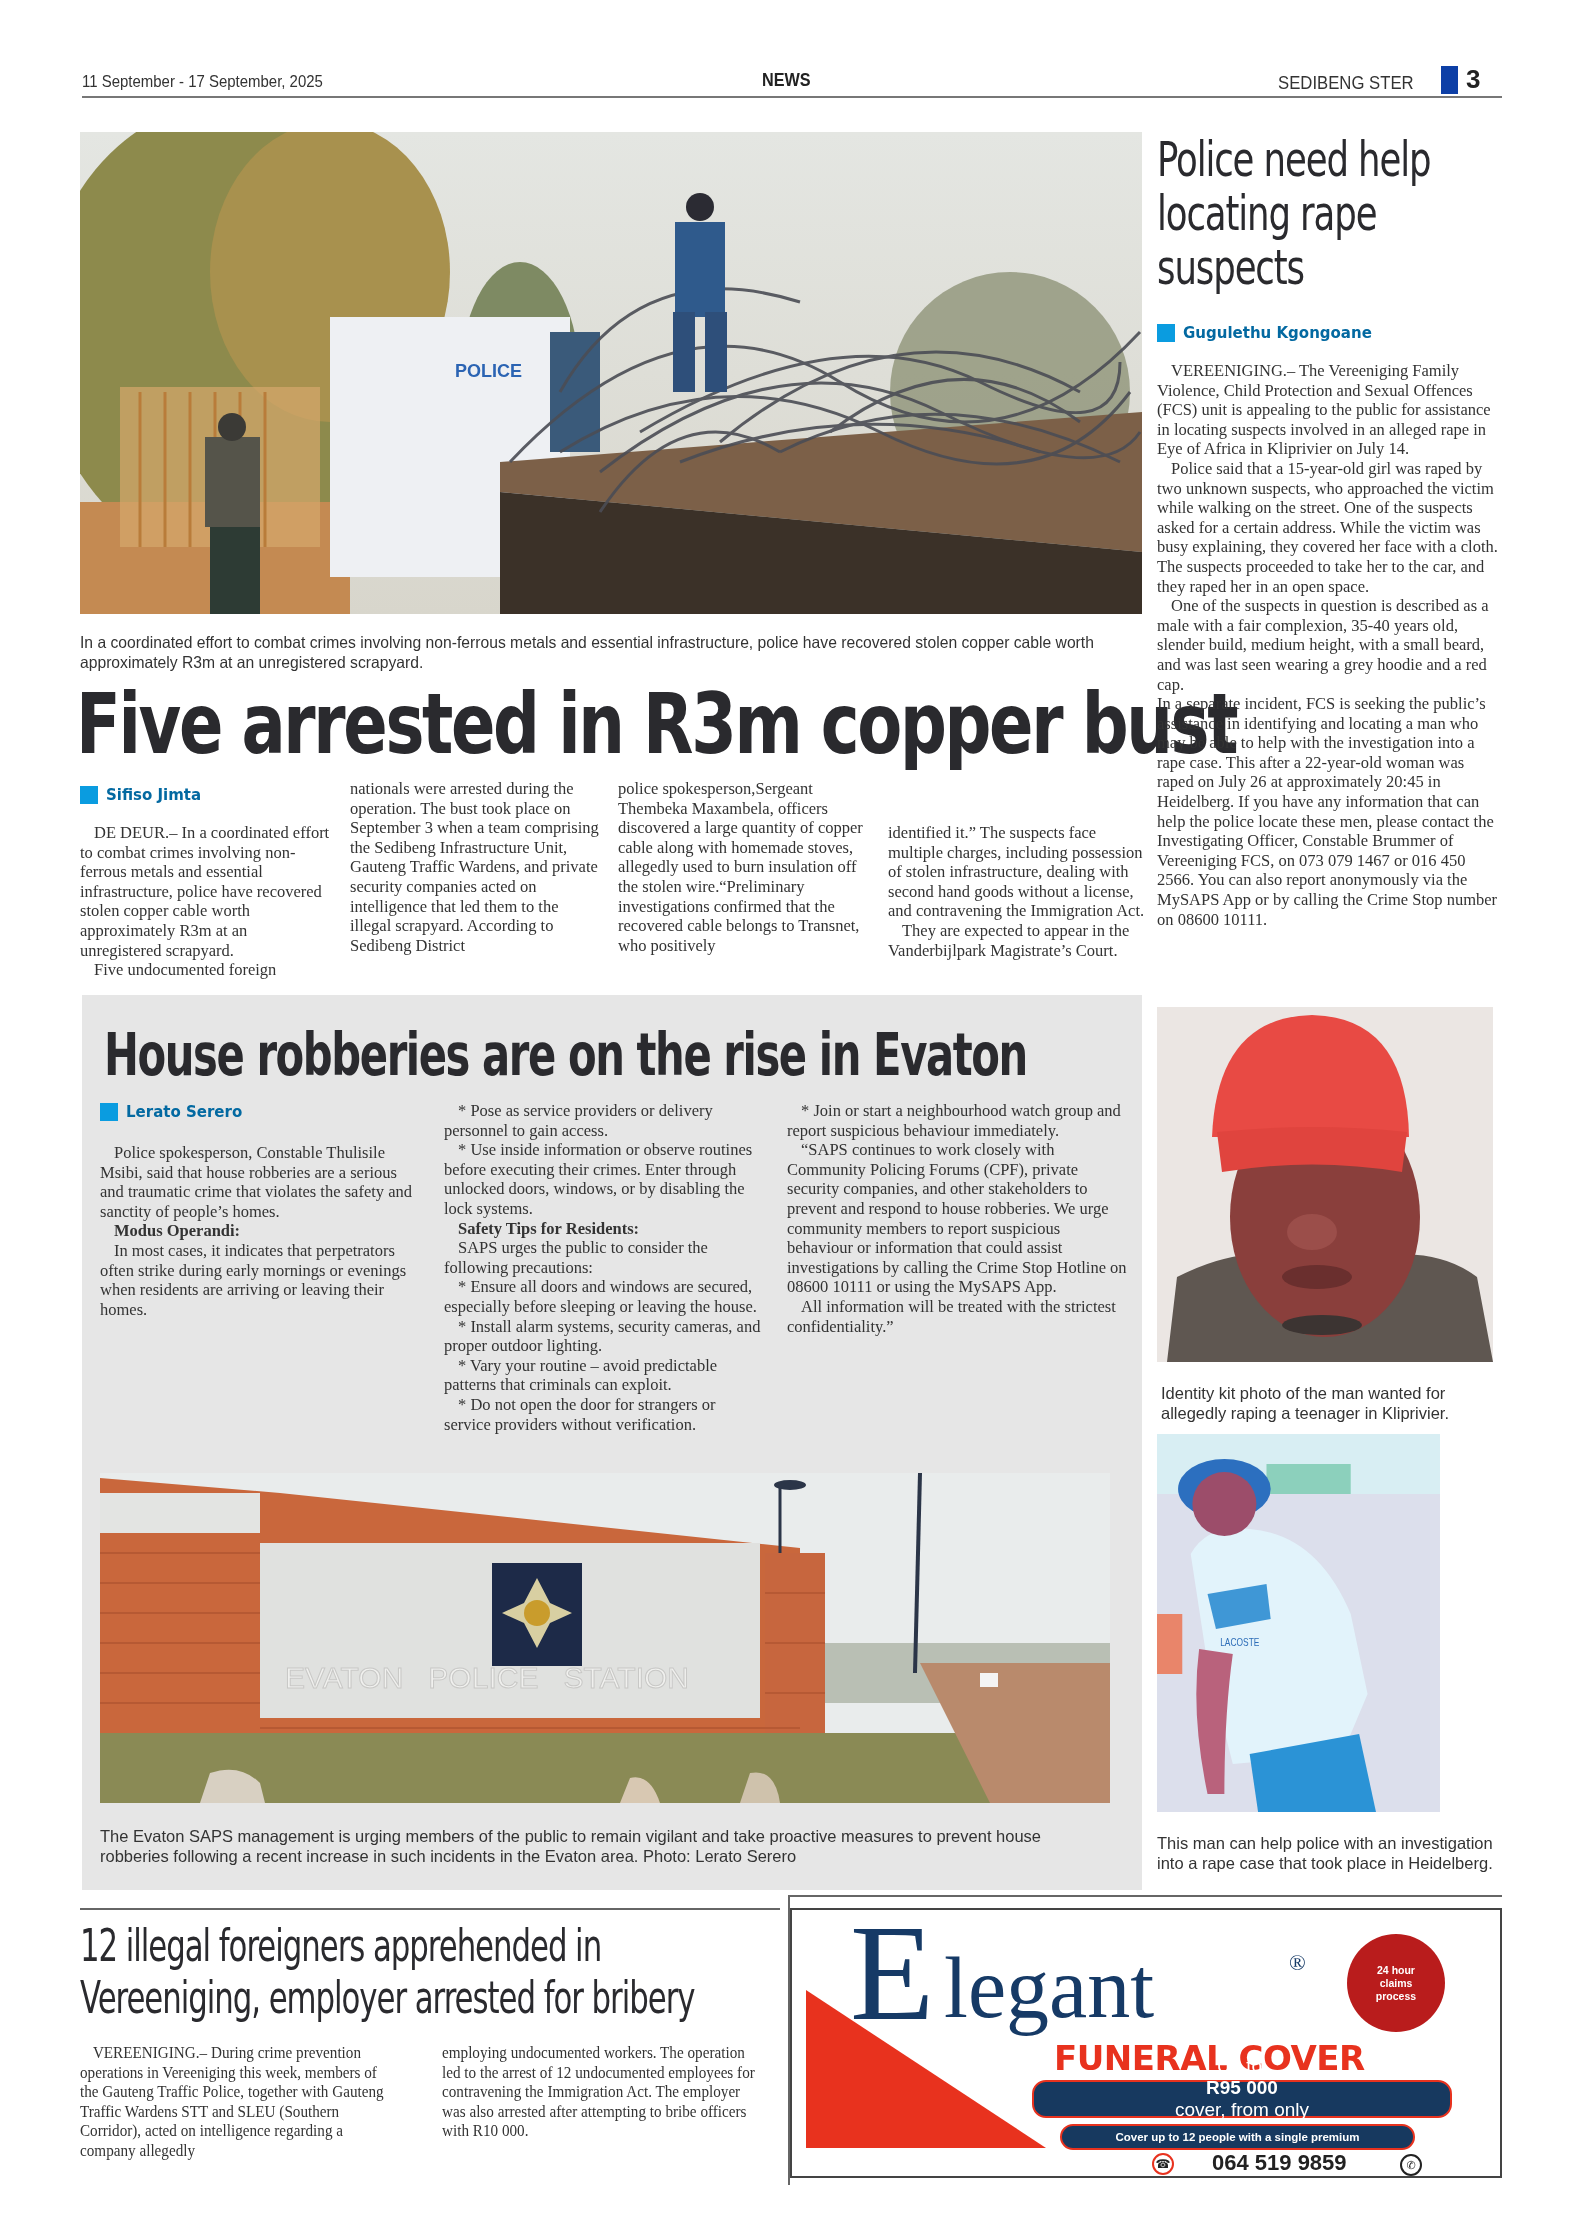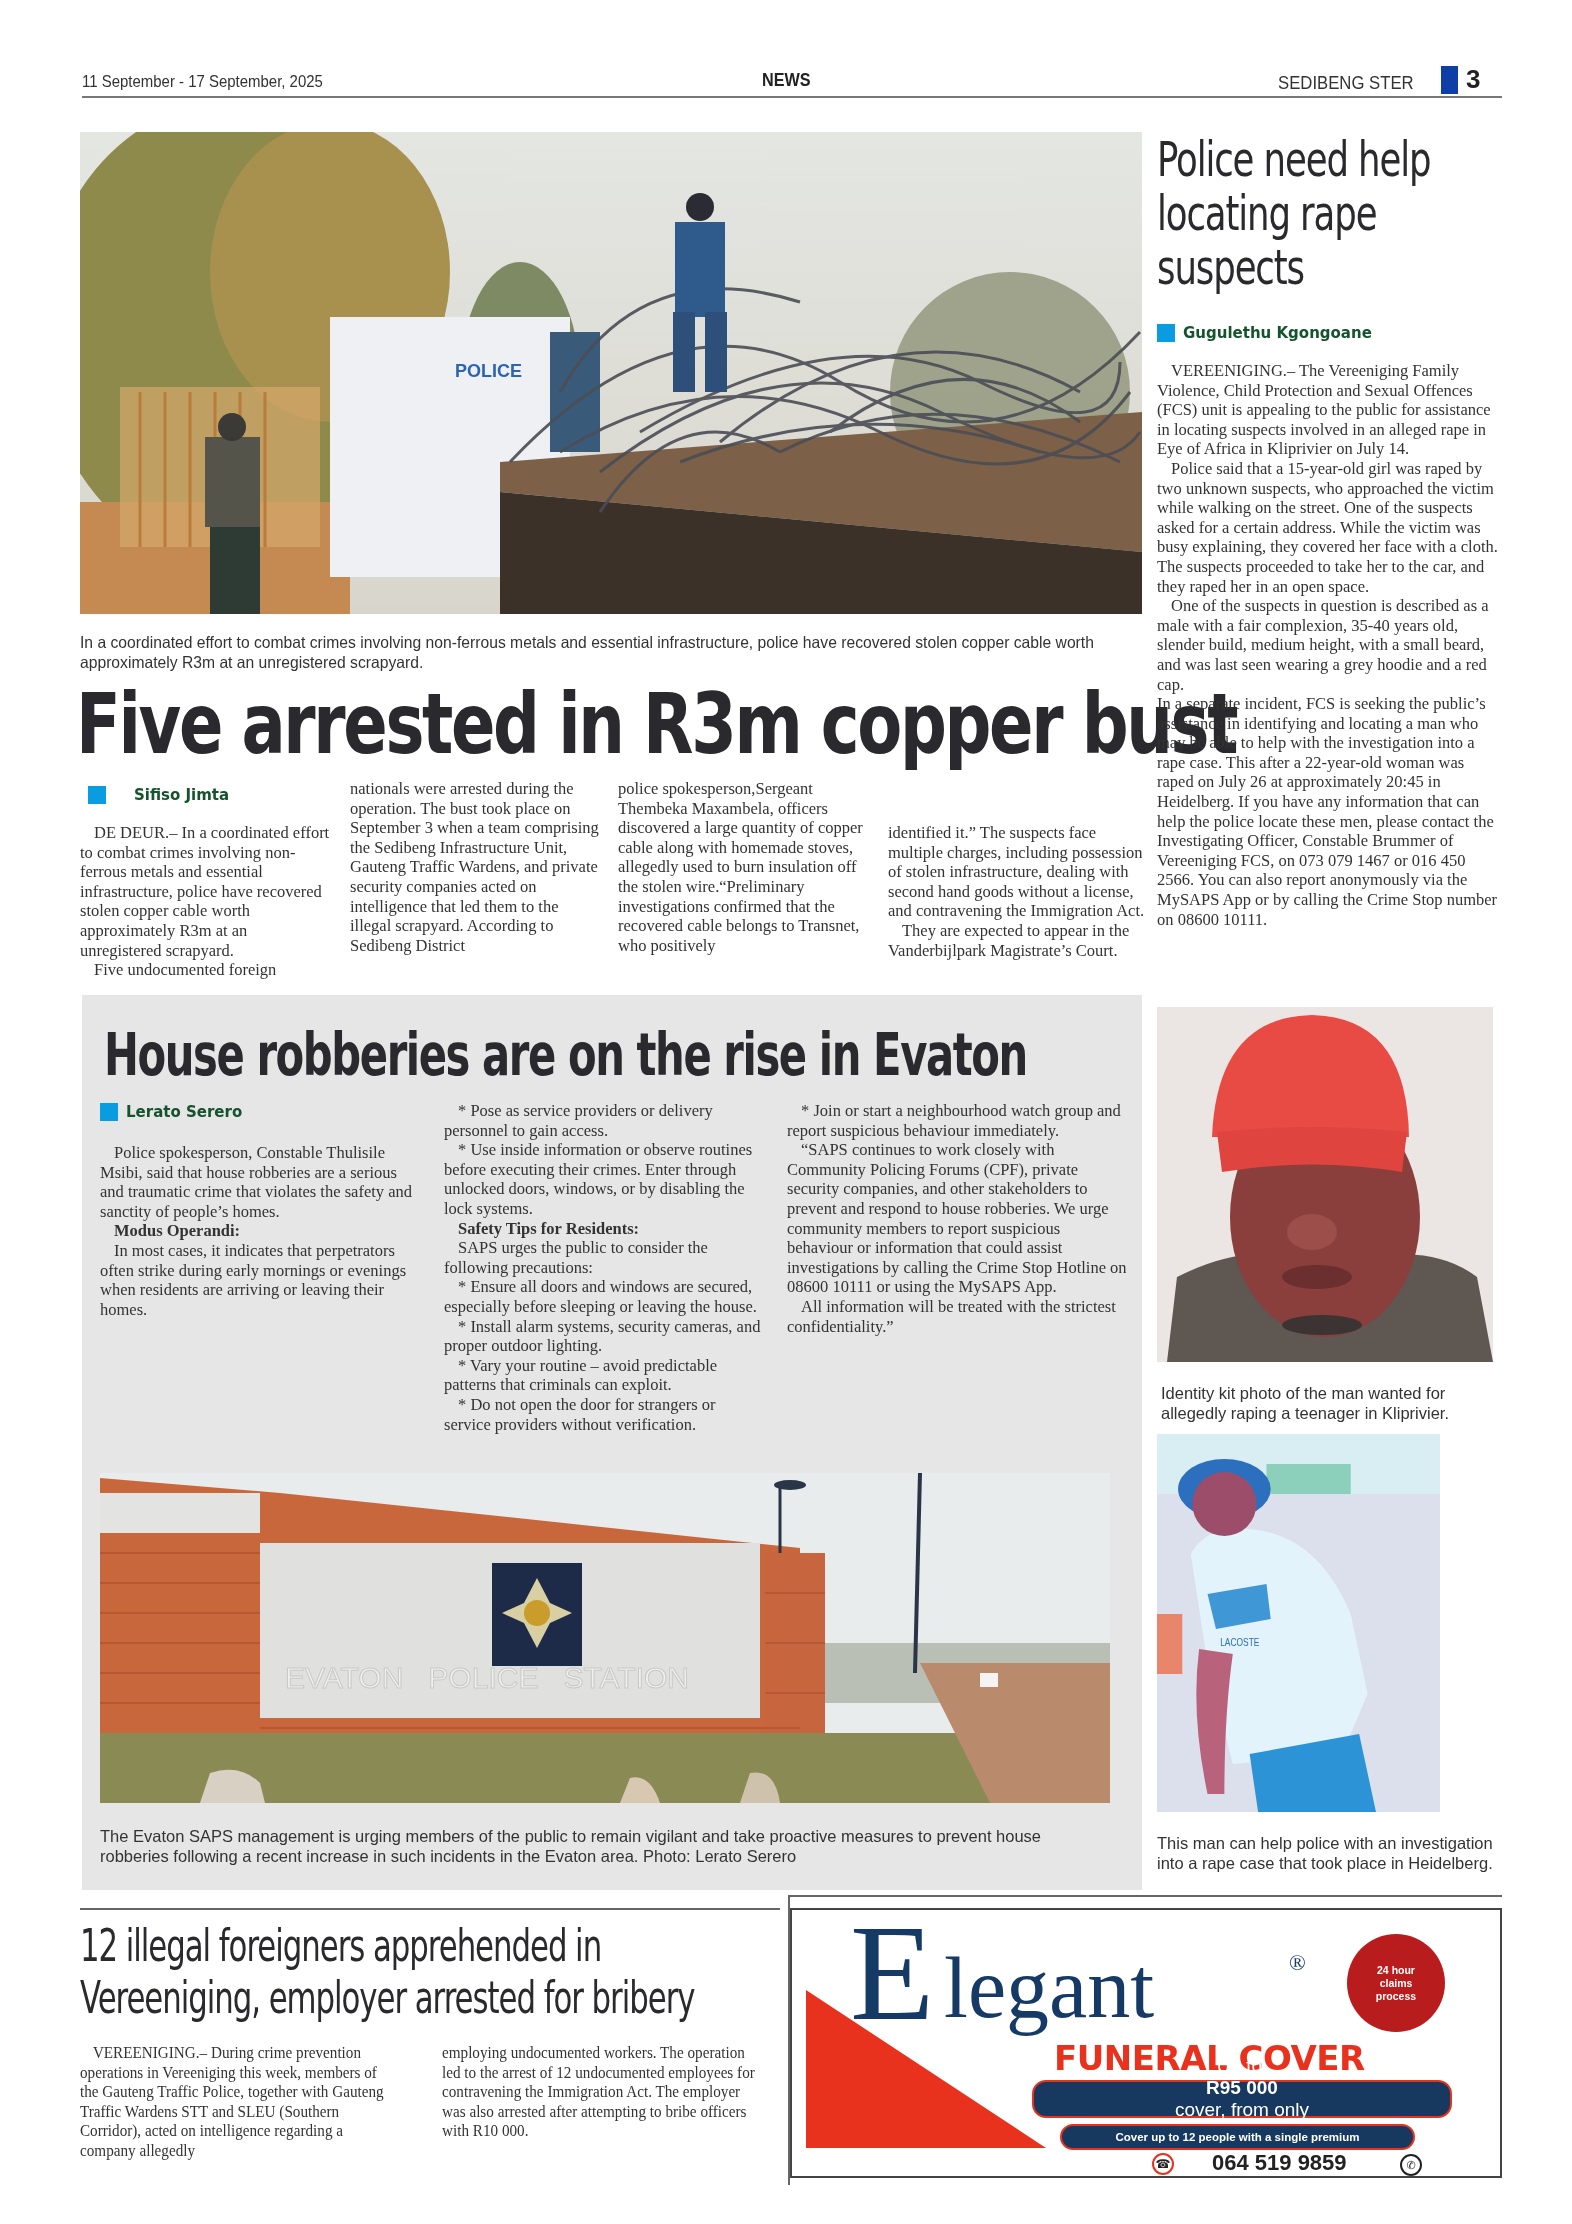--- a/index.html
+++ b/index.html
@@ -19,21 +19,21 @@
   
   .photo { overflow: hidden; }
   .photo svg { width: 100%; height: 100%; display: block; }
 
   .caption { font-family: "Liberation Sans", sans-serif; font-size: 16.5px; line-height: 20px; color: #333; }
   .caption.narrow { transform: scaleX(0.95); transform-origin: left; }
 
   .headline-bold { font-family: "DejaVu Sans", sans-serif; font-weight: bold; color: #2a2a2e; letter-spacing: -3px; transform: scaleX(0.78); transform-origin: left; white-space: nowrap; }
   .headline-light { font-family: "DejaVu Sans", sans-serif; color: #2a2a2e; letter-spacing: -1.5px; transform: scaleX(0.74); transform-origin: left; white-space: nowrap; }
 
-  .byline { display: flex; align-items: center; font-family: "DejaVu Sans", sans-serif; font-weight: bold; font-size: 15px; color: #14532d; }
+  .byline { display: flex; align-items: center; font-family: "DejaVu Sans", sans-serif; font-weight: bold; font-size: 15px; color: #0369a1; }
   .byline .sq { width: 18px; height: 18px; background: #0a9ce0; margin-right: 8px; }
 
   .col { font-size: 16.5px; line-height: 19.6px; color: #333; }
   .col p { text-indent: 14px; }
   .col p.noind { text-indent: 0; }
   .col p.sub { font-weight: bold; text-indent: 14px; }
 
   .grey-box { left: 82px; top: 995px; width: 1060px; height: 895px; background: #e6e6e6; }
 
   .rule { background: #666; height: 2px; }
@@ -102,21 +102,21 @@
     <rect x="625" y="180" width="22" height="80" fill="#2e4f7a"></rect>
     <rect x="125" y="305" width="55" height="90" fill="#55544a"></rect>
     <circle cx="152" cy="295" r="14" fill="#3b3a36"></circle>
     <rect x="130" y="395" width="50" height="87" fill="#2d3b34"></rect>
   </svg>
 </div>
 <div class="abs caption narrow" style="left:80px; top:632px; width:1080px;">In a coordinated effort to combat crimes involving non-ferrous metals and essential infrastructure, police have recovered stolen copper cable worth approximately R3m at an unregistered scrapyard.</div>
 
 <div class="abs headline-bold" style="left:76px; top:676px; font-size:84px; line-height:96px;">Five arrested in R3m copper bust</div>
 
-<div class="abs byline" style="left:88px; top:786px;gap:20px;">
+<div class="abs byline" style="left:80px; top:786px;">
   <span class="sq"></span>
   <span>Sifiso Jimta</span>
 </div>
 
 <div class="abs col" style="left:80px; top:823px; width:250px;">
   <p>DE DEUR.– In a coordinated effort to combat crimes involving non-ferrous metals and essential infrastructure, police have recovered stolen copper cable worth approximately R3m at an unregistered scrapyard.</p>
   <p>Five undocumented foreign</p>
 </div>
 <div class="abs col" style="left:350px; top:779px; width:250px;">
   <p class="noind">nationals were arrested during the operation. The bust took place on September 3 when a team comprising the Sedibeng Infrastructure Unit, Gauteng Traffic Wardens, and private security companies acted on intelligence that led them to the illegal scrapyard. According to Sedibeng District</p>

